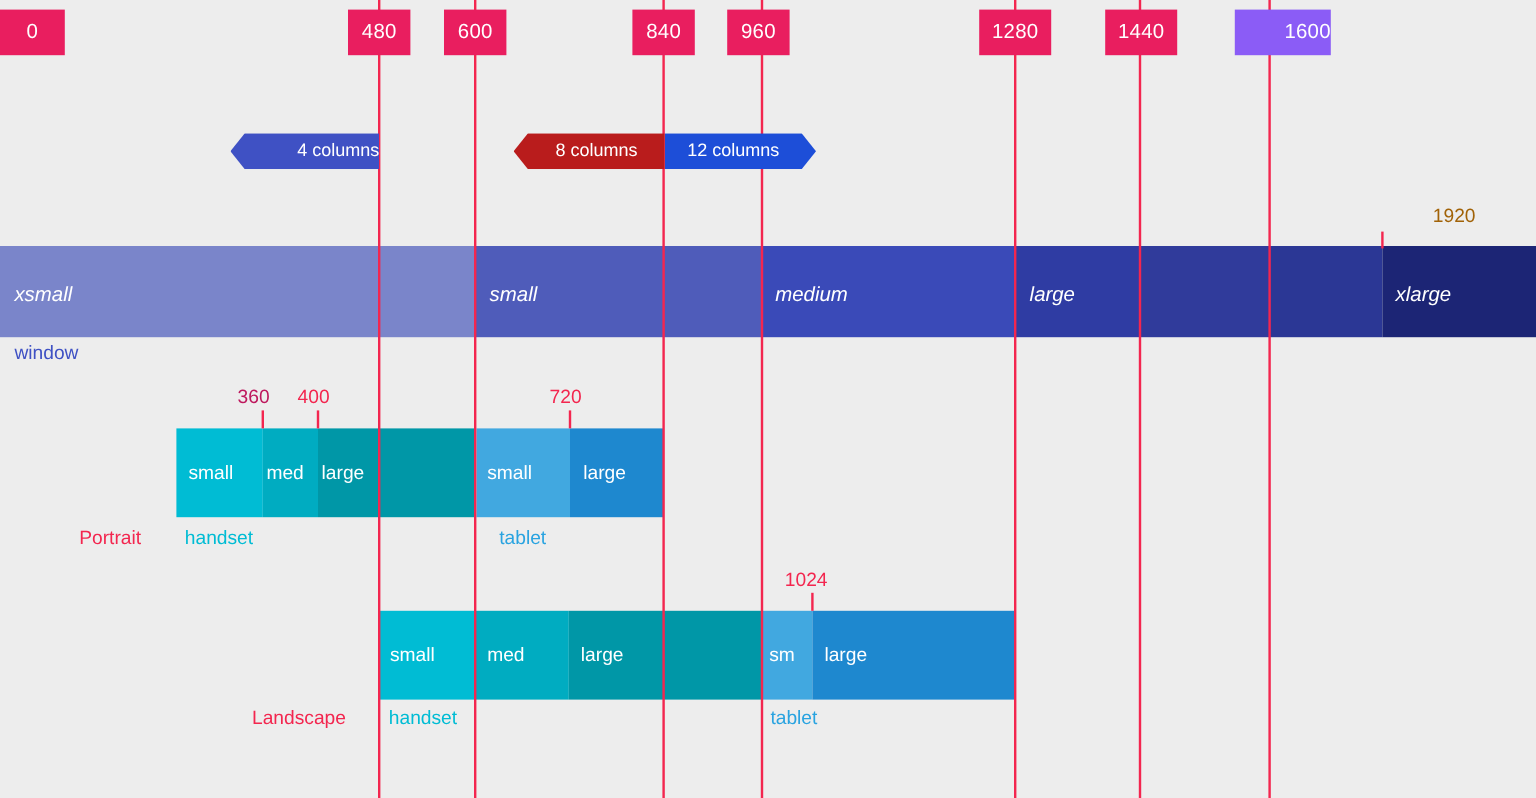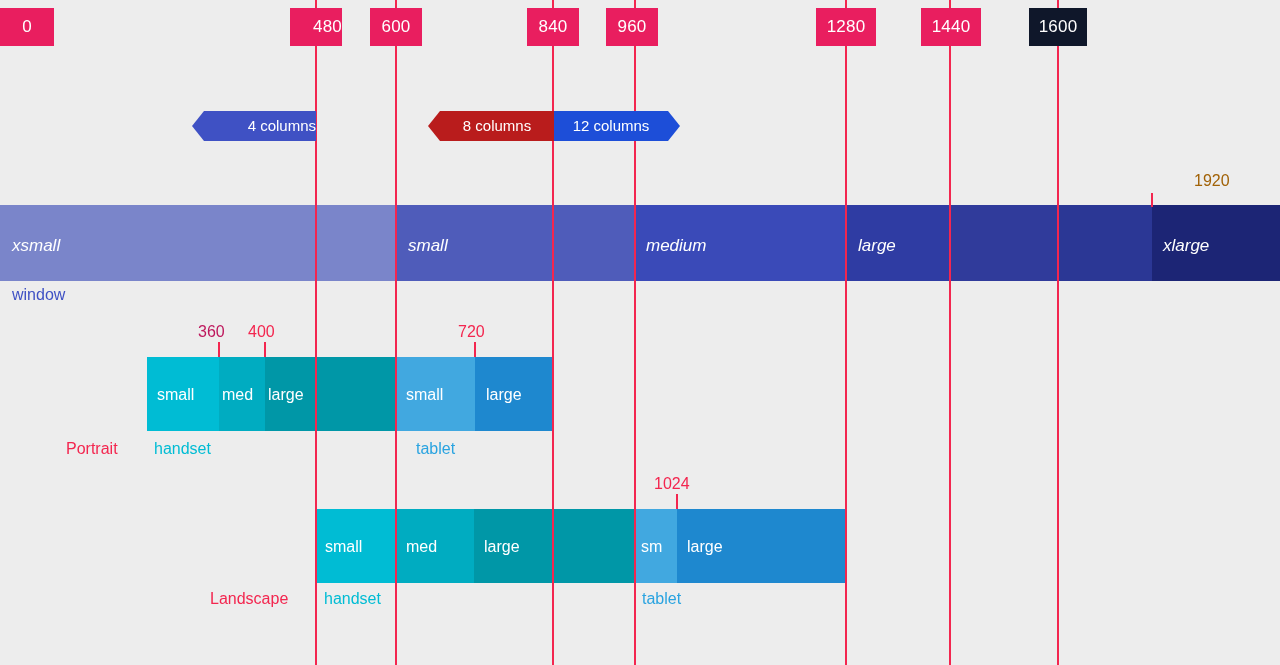--- a/index.html
+++ b/index.html
@@ -164,27 +164,27 @@
       <div class="gridline" style="left:395px;height:665px;background:#f3264f;"></div>
       <div class="gridline" style="left:552px;height:665px;background:#f3264f;"></div>
       <div class="gridline" style="left:634px;height:665px;background:#f3264f;"></div>
       <div class="gridline" style="left:845px;height:665px;background:#f3264f;"></div>
       <div class="gridline" style="left:949px;height:665px;background:#f3264f;"></div>
       <div class="gridline" style="left:1057px;height:665px;background:#f3264f;"></div>
     </div>
 
   <div id="badges">
       <div class="bp-badge" style="left:0px;width:54px;background:#e91e5f;"><span>0</span></div>
-      <div class="bp-badge" style="left:290px;width:52px;background:#e91e5f;text-align:right;"><span>480</span></div>
+      <div class="bp-badge" style="left:290px;width:52px;background:#e91e5f;"><span>480</span></div>
       <div class="bp-badge" style="left:370px;width:52px;background:#e91e5f;"><span>600</span></div>
       <div class="bp-badge" style="left:527px;width:52px;background:#e91e5f;"><span>840</span></div>
       <div class="bp-badge" style="left:606px;width:52px;background:#e91e5f;"><span>960</span></div>
       <div class="bp-badge" style="left:816px;width:60px;background:#e91e5f;"><span>1280</span></div>
       <div class="bp-badge" style="left:921px;width:60px;background:#e91e5f;"><span>1440</span></div>
-      <div class="bp-badge" style="left:1029px;width:58px;background:#0f172a;"><span>1600</span></div>
+      <div class="bp-badge" style="left:1029px;width:80px;background:#8b5cf6;text-align:right;"><span>1600</span></div>
     </div>
 
   <div id="colpills">
       <div class="colpill chev-left" style="left:192px;width:124px;top:111px;background:#3f51c4;text-align:right;"><span>4 columns</span></div>
       <div class="colpill chev-left" style="left:428px;width:126px;top:111px;background:#b91c1c;"><span>8 columns</span></div>
       <div class="colpill chev-right" style="left:554px;width:126px;top:111px;background:#1d4ed8;"><span>12 columns</span></div>
     </div>
 
   <div class="window-band">
     <div id="wsegs">

